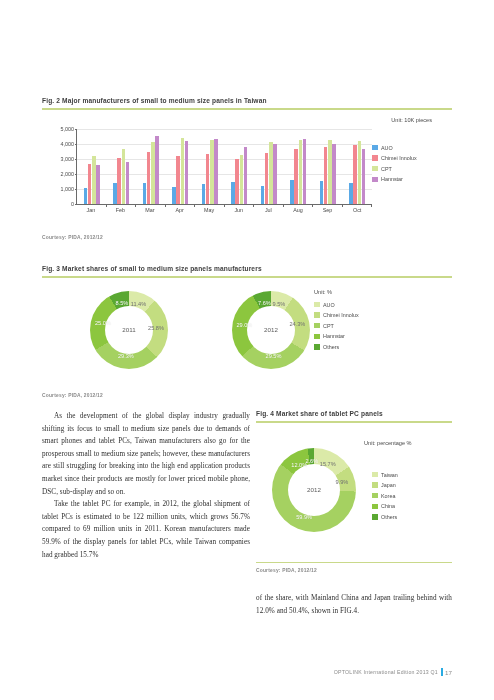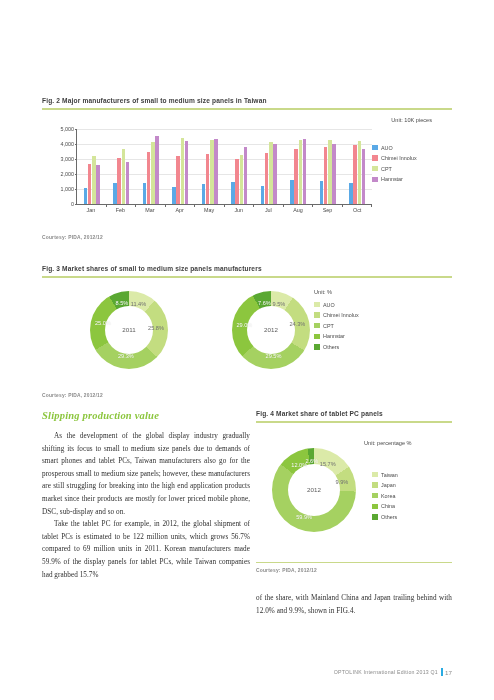--- a/index.html
+++ b/index.html
@@ -277,21 +277,20 @@
             <span class="legend-sw" style="background:#5aa832"></span>
             <span class="legend-tx">Others</span>
           </div>
         </div>
     </div>
 
     <div class="courtesy" style="margin-top:8px">Courtesy: PIDA, 2012/12</div>
   </section>
 
   <div id="article">
-    <div class="sec-head">Slipping production value</div>
     <p class="para">As the development of the global display industry gradually shifting its focus to small to medium size panels due to demands of smart phones and tablet PCs, Taiwan manufacturers also go for the prosperous small to medium size panels; however, these manufacturers are still struggling for breaking into the high end application products market since their products are mostly for lower priced mobile phone, DSC, sub-display and so on.</p>
     <p class="para">Take the tablet PC for example, in 2012, the global shipment of tablet PCs is estimated to be 122 million units, which grows 56.7% compared to 69 million units in 2011. Korean manufacturers made 59.9% of the display panels for tablet PCs, while Taiwan companies had grabbed 15.7%</p>
   </div>
 
   <section id="fig4">
     <div class="fig-title">Fig. 4 Market share of tablet PC panels</div>
     <div class="rule"></div>
 
     <div class="chart-area">
       <div class="unit-label" style="position:absolute;left:108px;top:10px;">Unit: percentage %</div>
@@ -328,21 +327,21 @@
             <span class="legend-tx">Others</span>
           </div>
         </div>
     </div>
 
     <div class="rule" style="margin-top:2px"></div>
     <div class="courtesy" style="margin-top:5px">Courtesy: PIDA, 2012/12</div>
   </section>
 
   <div id="article2">
-    <p class="para" style="text-indent:0">of the share, with Mainland China and Japan trailing behind with 12.0% and 9.9%, shown in FIG.4.</p>
+    <p class="para" style="text-indent:0">of the share, with Mainland China and Japan trailing behind with 12.0% and 50.4%, shown in FIG.4.</p>
   </div>
 
   <div class="footer">
     <span class="footer-txt">OPTOLINK International Edition 2013 Q1</span>
     <span class="footer-bar"></span>
     <span class="footer-pg">17</span>
   </div>
 
 </div>
 

